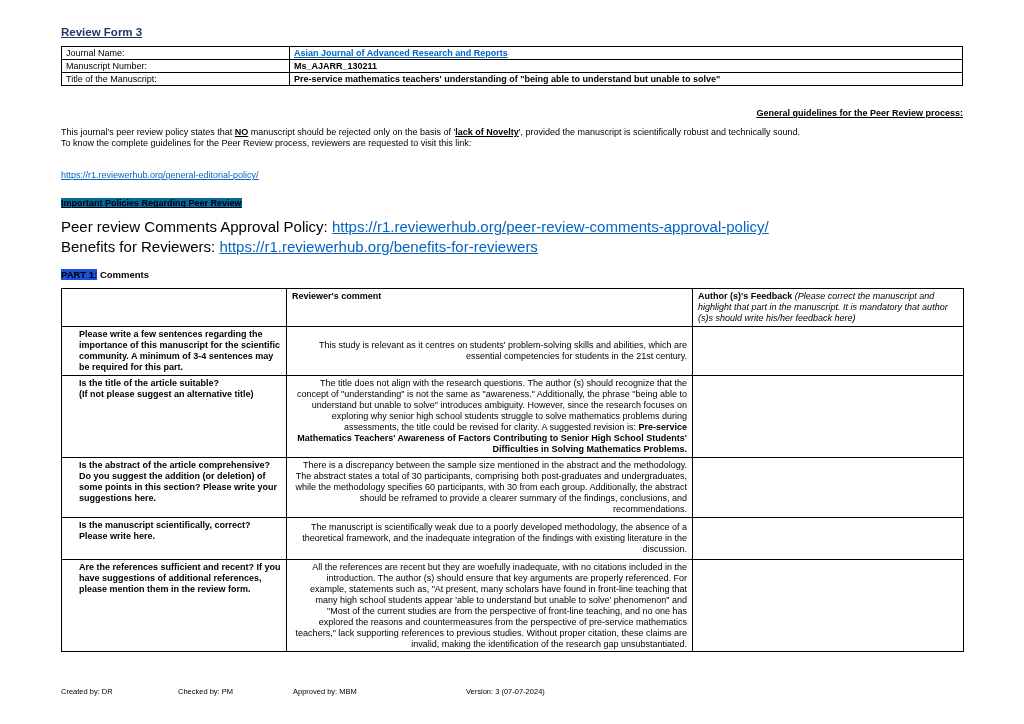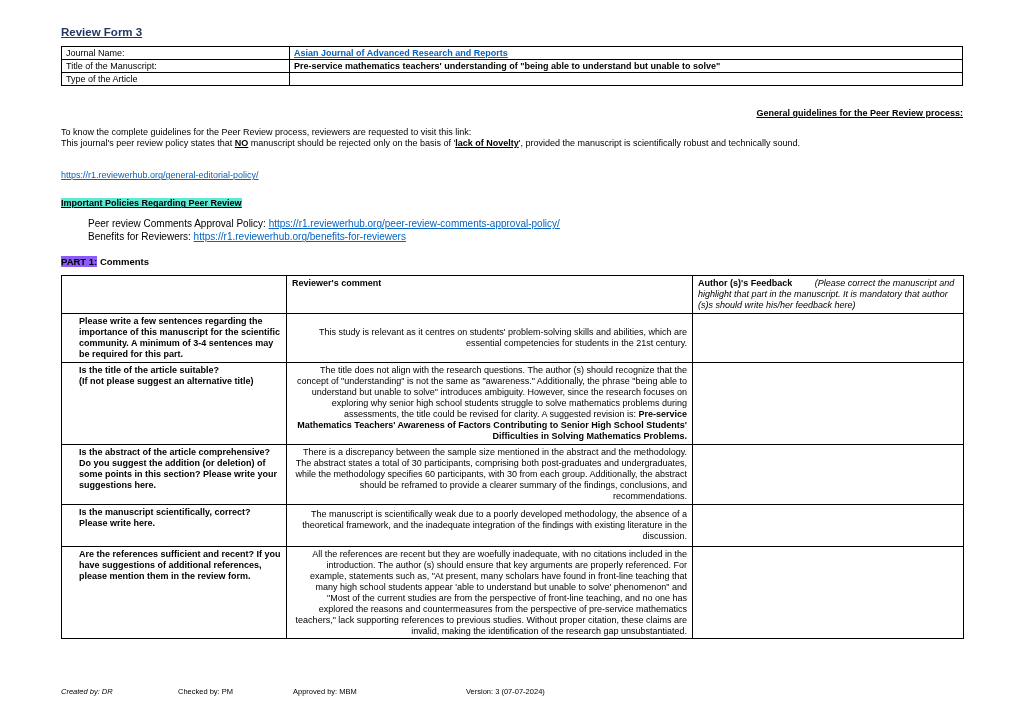--- a/index.html
+++ b/index.html
@@ -14,75 +14,75 @@
 
   table { border-collapse:collapse; width:100%; table-layout:fixed; }
   td { border:1px solid #000; font-size:9px; vertical-align:top; }
 
   .info-table { margin-top:8px; }
   .info-table td { height:12px; padding:1px 4px; vertical-align:middle; }
   .info-table .il { width:228px; }
   .info-table .iv { font-weight:bold; }
 
   .b { font-weight:bold; }
-  .i { font-style:italic;margin-left:20px; }
+  .i { font-style:italic; }
   .bu { font-weight:bold; text-decoration:underline; }
-  .hl { background:#8b5cf6; }
+  .hl { background:#1d4ed8; }
 
   .link { color:#0563C1; text-decoration:underline; cursor:pointer; }
   .journal-link { color:#0563C1; text-decoration:underline; font-weight:bold; cursor:pointer; }
 
   .section-heading { font-size:9px; font-weight:bold; text-decoration:underline; margin-top:22px;text-align:right; }
   .para { font-size:9px; line-height:1.24; margin-top:9px; }
   .para p { margin:0; }
   .link-line { font-size:9px; margin-top:21px; }
   .policies-heading { margin-top:18px; font-size:9px; }
-  .policies-heading span { font-weight:bold; text-decoration:underline; background:#5eead4; }
-  .policy-lines { font-size:10px; margin-top:9px; line-height:1.3;margin-left:27px; }
+  .policies-heading span { font-weight:bold; text-decoration:underline; background:#0369a1; }
+  .policy-lines { font-size:15px; margin-top:9px; line-height:1.3; }
   .part1 { margin-top:13px; font-size:9.5px; }
 
   .comments-table { margin-top:8px; line-height:1.22;border-radius:14px; }
   .comments-table td { padding:2px 5px; }
   .comments-table td.q { font-weight:bold; padding-left:17px; white-space:pre-line; }
   .comments-table td.c { vertical-align:middle;text-align:right; }
   .comments-table tr.hdr td { vertical-align:top; }
 
   .footer { position:absolute; left:61px; top:687px; font-size:7.5px; white-space:nowrap; }
   .footer span { display:inline-block; }
-  .footer .f1 { width:117px;font-style:italic; } .footer .f2 { width:115px; } .footer .f3 { width:173px; }
+  .footer .f1 { width:117px; } .footer .f2 { width:115px; } .footer .f3 { width:173px; }
 </style>
 </head>
 <body>
 
 <div class="content">
 
   <div class="doc-title">Review Form 3</div>
 
   <table class="info-table">
     <tbody>
         <tr>
       <td class="il">Journal Name:</td>
       <td><span class="journal-link">Asian Journal of Advanced Research and Reports</span></td>
     </tr>
     <tr>
+      <td class="il">Manuscript Number:</td>
+      <td class="iv">Ms_AJARR_130211</td>
+    </tr>
+    <tr>
       <td class="il">Title of the Manuscript:</td>
       <td class="iv">Pre-service mathematics teachers' understanding of "being able to understand but unable to solve"</td>
-    </tr>
-    <tr>
-      <td class="il">Type of the Article</td>
-      <td class="iv"></td>
     </tr>
   </tbody>
     </table>
 
   <div class="section-heading">General guidelines for the Peer Review process:</div>
 
   <div class="para">
+    <p><span>This journal's peer review policy states that </span><span class="bu">NO</span><span> manuscript should be rejected only on the basis of '</span><span class="bu">lack of Novelty</span><span>', provided the manuscript is scientifically robust and technically sound.</span></p>
     <p>To know the complete guidelines for the Peer Review process, reviewers are requested to visit this link:</p>
-    <p><span>This journal's peer review policy states that </span><span class="bu">NO</span><span> manuscript should be rejected only on the basis of '</span><span class="bu">lack of Novelty</span><span>', provided the manuscript is scientifically robust and technically sound.</span></p>
   </div>
 
   <div class="link-line">
     <span class="link">https://r1.reviewerhub.org/general-editorial-policy/</span>
   </div>
 
   <div class="policies-heading">
     <span>Important Policies Regarding Peer Review</span>
   </div>
 

